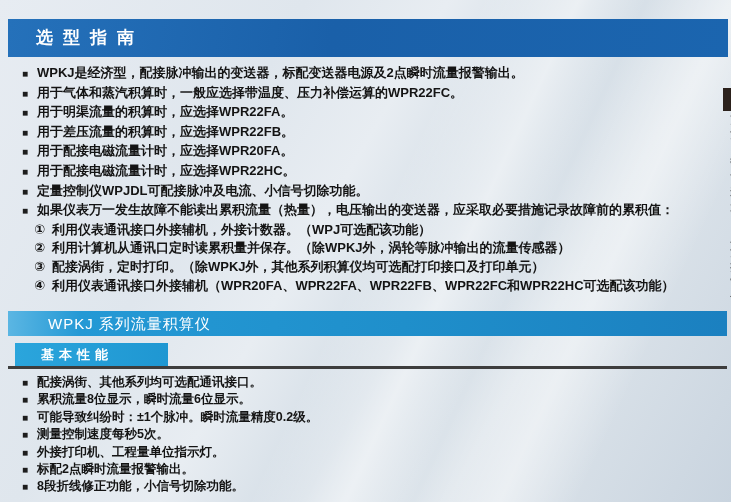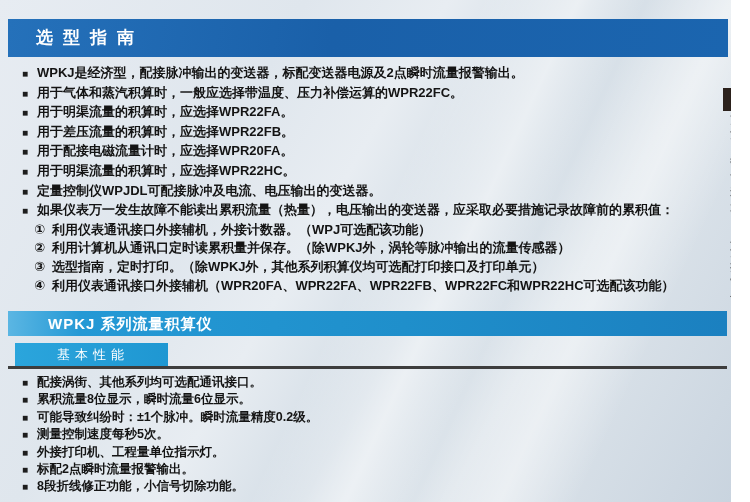--- a/index.html
+++ b/index.html
@@ -25,29 +25,29 @@
   .list-features{top:374px;font-size:12.5px;line-height:17.4px;}
   .li{display:flex;align-items:baseline;font-weight:bold;}
   .li .bullet{flex:0 0 15px;font-size:10px;color:#1d1d1d;}
   .li.sub{padding-left:12px;}
   .li .num{flex:0 0 18px;font-size:13px;font-weight:bold;}
   .li-text{white-space:nowrap;text-align:right;}
   
   .series-bar{
     position:absolute;left:8px;top:311px;width:719px;height:25px;
     background:linear-gradient(90deg,#5bb6e3 0%,#2499d5 10%,#1f8fcb 55%,#1b80c0 100%);
-    color:#ffffff;font-weight:bold;font-size:15px;letter-spacing:1px;
+    color:#ffffff;font-weight:normal;font-size:15px;letter-spacing:1px;
     line-height:25px;padding-left:40px;box-sizing:border-box;
   }
   
   .section-tab{
     position:absolute;left:15px;top:343px;width:153px;height:23px;
     background:linear-gradient(90deg,#2ba5dc 0%,#1f97d2 100%);
-    color:#ffffff;font-weight:normal;font-size:13px;letter-spacing:5px;
-    line-height:23px;padding-left:42px;box-sizing:border-box;
+    color:#ffffff;font-weight:bold;font-size:13px;letter-spacing:5px;
+    line-height:23px;padding-left:26px;box-sizing:border-box;
   }
   .section-rule{
     position:absolute;left:8px;top:366px;width:719px;height:3px;
     background:#3d3d3d;
   }
   
   .sidebar-box{
     position:absolute;left:723px;top:88px;width:27px;height:23px;
     background:#2b211c;
   }
@@ -82,41 +82,41 @@
     <div class="li">
         <span class="bullet">■</span>
         <span class="li-text">用于差压流量的积算时，应选择WPR22FB。</span>
       </div>
     <div class="li">
         <span class="bullet">■</span>
         <span class="li-text">用于配接电磁流量计时，应选择WPR20FA。</span>
       </div>
     <div class="li">
         <span class="bullet">■</span>
-        <span class="li-text">用于明渠流量的积算时，应选择WPR22HC。</span>
+        <span class="li-text">用于配接电磁流量计时，应选择WPR22HC。</span>
       </div>
     <div class="li">
         <span class="bullet">■</span>
-        <span class="li-text">定量控制仪WPJDL可配接脉冲及电流、电压输出的变送器。</span>
+        <span class="li-text">定量控制仪WPJDL可配接脉冲及电流、小信号切除功能。</span>
       </div>
     <div class="li">
         <span class="bullet">■</span>
         <span class="li-text">如果仪表万一发生故障不能读出累积流量（热量），电压输出的变送器，应采取必要措施记录故障前的累积值：</span>
       </div>
     <div class="li sub">
         <span class="num">①</span>
         <span class="li-text">利用仪表通讯接口外接辅机，外接计数器。（WPJ可选配该功能）</span>
       </div>
     <div class="li sub">
         <span class="num">②</span>
         <span class="li-text">利用计算机从通讯口定时读累积量并保存。（除WPKJ外，涡轮等脉冲输出的流量传感器）</span>
       </div>
     <div class="li sub">
         <span class="num">③</span>
-        <span class="li-text">选型指南，定时打印。（除WPKJ外，其他系列积算仪均可选配打印接口及打印单元）</span>
+        <span class="li-text">配接涡街，定时打印。（除WPKJ外，其他系列积算仪均可选配打印接口及打印单元）</span>
       </div>
     <div class="li sub">
         <span class="num">④</span>
         <span class="li-text">利用仪表通讯接口外接辅机（WPR20FA、WPR22FA、WPR22FB、WPR22FC和WPR22HC可选配该功能）</span>
       </div>
   </div>
 
   <div class="series-bar">
     <span>WPKJ 系列流量积算仪</span>
   </div>

